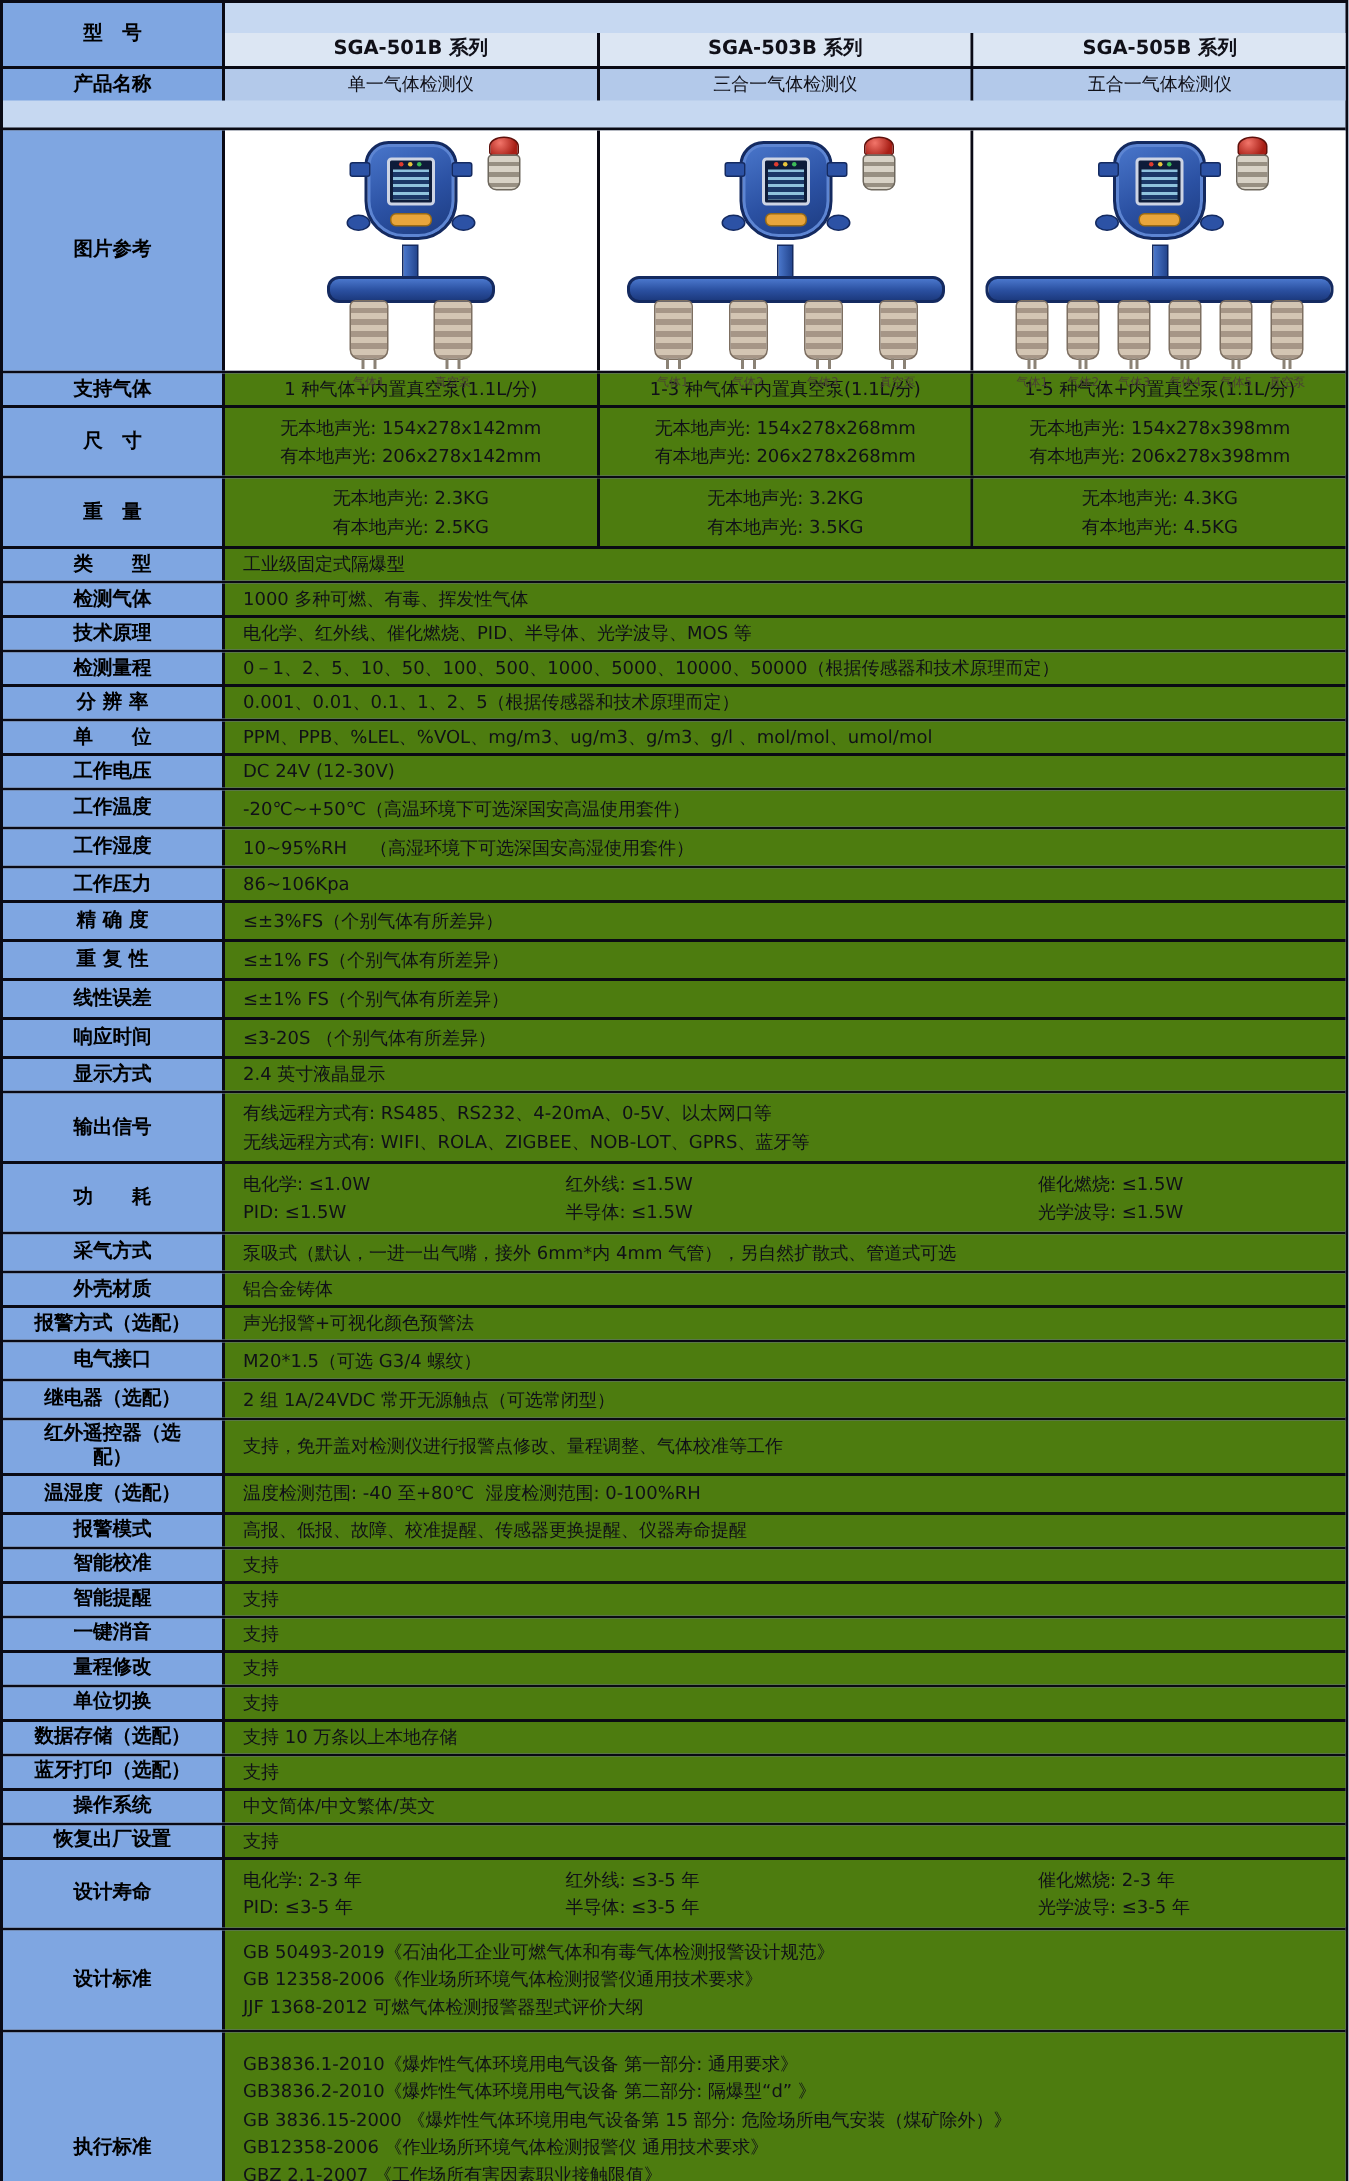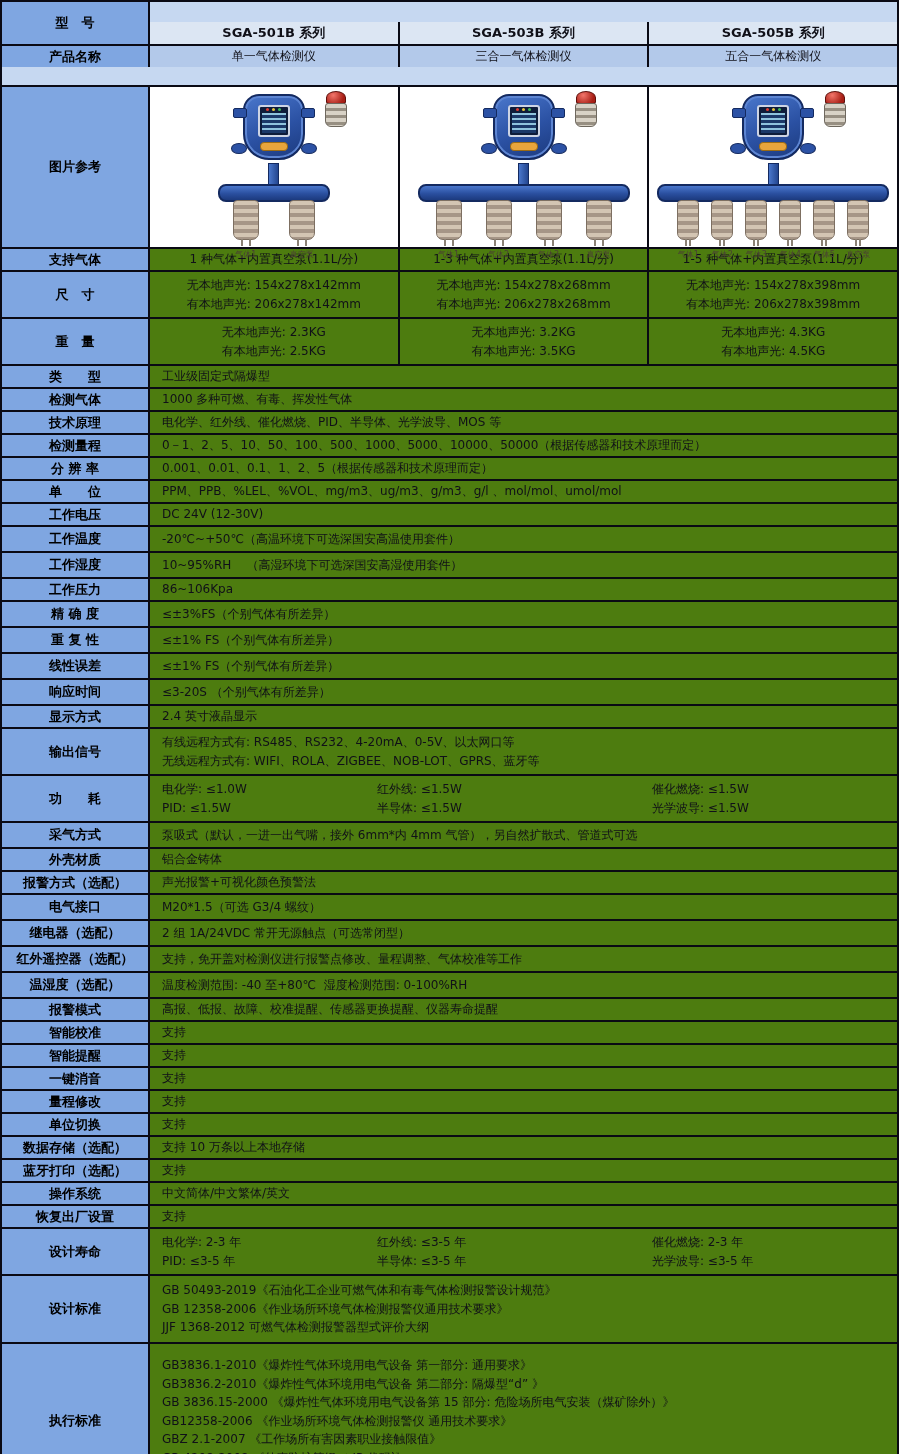--- a/index.html
+++ b/index.html
@@ -2,39 +2,39 @@
 <html><head>
 <meta charset="utf-8">
 <style>
   html,body{margin:0;padding:0;background:#fff;}
   body{font-family:"DejaVu Sans","Liberation Sans",sans-serif;color:#101018;}
   .table{width:899px;border:2px solid #0a0a14;box-sizing:border-box;background:#c6d8f1;}
   .row{display:flex;border-top:2px solid #0a0a14;align-items:stretch;}
   .row:first-child{border-top:none;}
   .lbl{flex:0 0 148px;width:148px;background:#7fa6e1;border-right:2px solid #0a0a14;
        display:flex;align-items:center;justify-content:center;text-align:center;
-       font-weight:bold;font-size:13px;color:#000;padding:1px 3px;box-sizing:border-box;
+       font-weight:bold;font-size:13px;color:#000;padding:1px 16px;box-sizing:border-box;
        white-space:pre-wrap;line-height:1.25;}
   .val{flex:1 1 0;background:#4d7c0f;font-size:12px;display:flex;flex-direction:column;
        justify-content:center;padding:1px 12px;box-sizing:border-box;min-width:0;
        white-space:pre-wrap;line-height:1.55;}
   .val.center{align-items:center;text-align:center;padding:1px 4px;}
   .split .val{border-right:2px solid #0a0a14;}
   .split .val:last-child{border-right:none;}
   .h21{min-height:21px;} .h23{min-height:24px;} .h43{min-height:45px;}
   .h64{min-height:66px;} .h152{min-height:154px;}
   .model-row .val{background:#dce6f3;font-weight:bold;font-size:13px;margin-top:20px;}
   .product-row .val{background:#b3c9ea;}
   .image-row .val{background:#ffffff;padding:3px 2px;}
   .ln{display:block;}
   .cols{display:flex;align-items:baseline;}
   .seg{font-style:normal;display:inline-block;flex:0 0 auto;width:215px;}
   .seg:nth-child(2){width:275px;}
   .seg:nth-child(3){width:280px;}
-  .seg:last-child{width:auto;}
+  .seg:last-child{width:auto;margin-left:40px;}
 
   
   .product{position:relative;width:100%;height:152px;display:flex;flex-direction:column;align-items:center;}
   .dev-top{position:relative;width:190px;height:74px;flex:0 0 auto;}
   .beacon{position:absolute;right:22px;top:0;width:22px;height:38px;}
   .bdome{width:20px;height:13px;margin:0 auto;border-radius:50% 50% 18% 18%;
          background:radial-gradient(circle at 35% 30%,#f2756a,#a81f16 75%);border:1px solid #5e100b;box-sizing:border-box;}
   .bbody{width:22px;height:24px;margin-top:-1px;border-radius:3px 3px 6px 6px;border:1px solid #6e685e;box-sizing:border-box;
          background:repeating-linear-gradient(180deg,#d8d2c6 0 4px,#978f82 4px 7px);}
   .dbody{position:absolute;left:50%;top:3px;transform:translateX(-50%);width:62px;height:66px;

